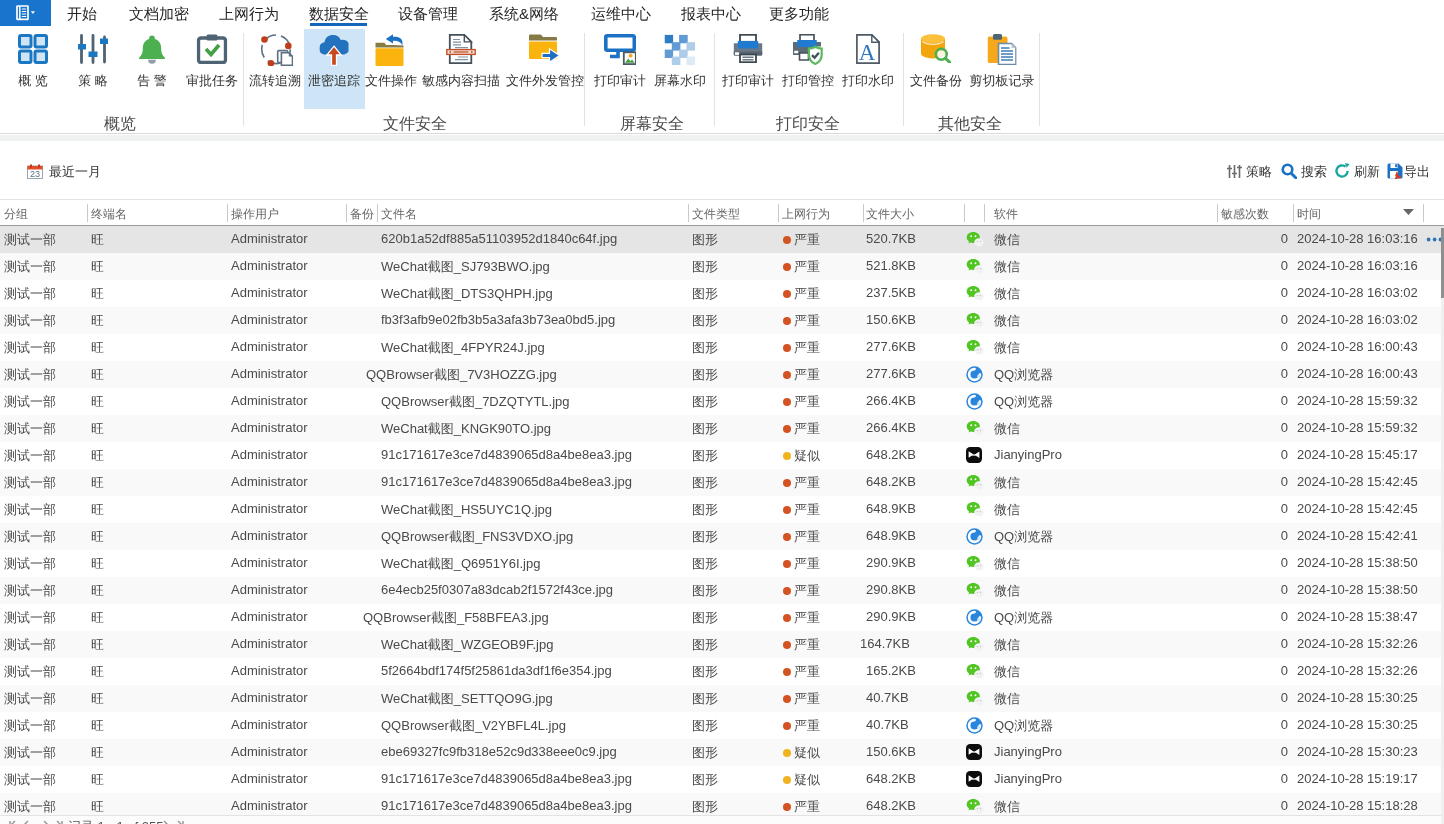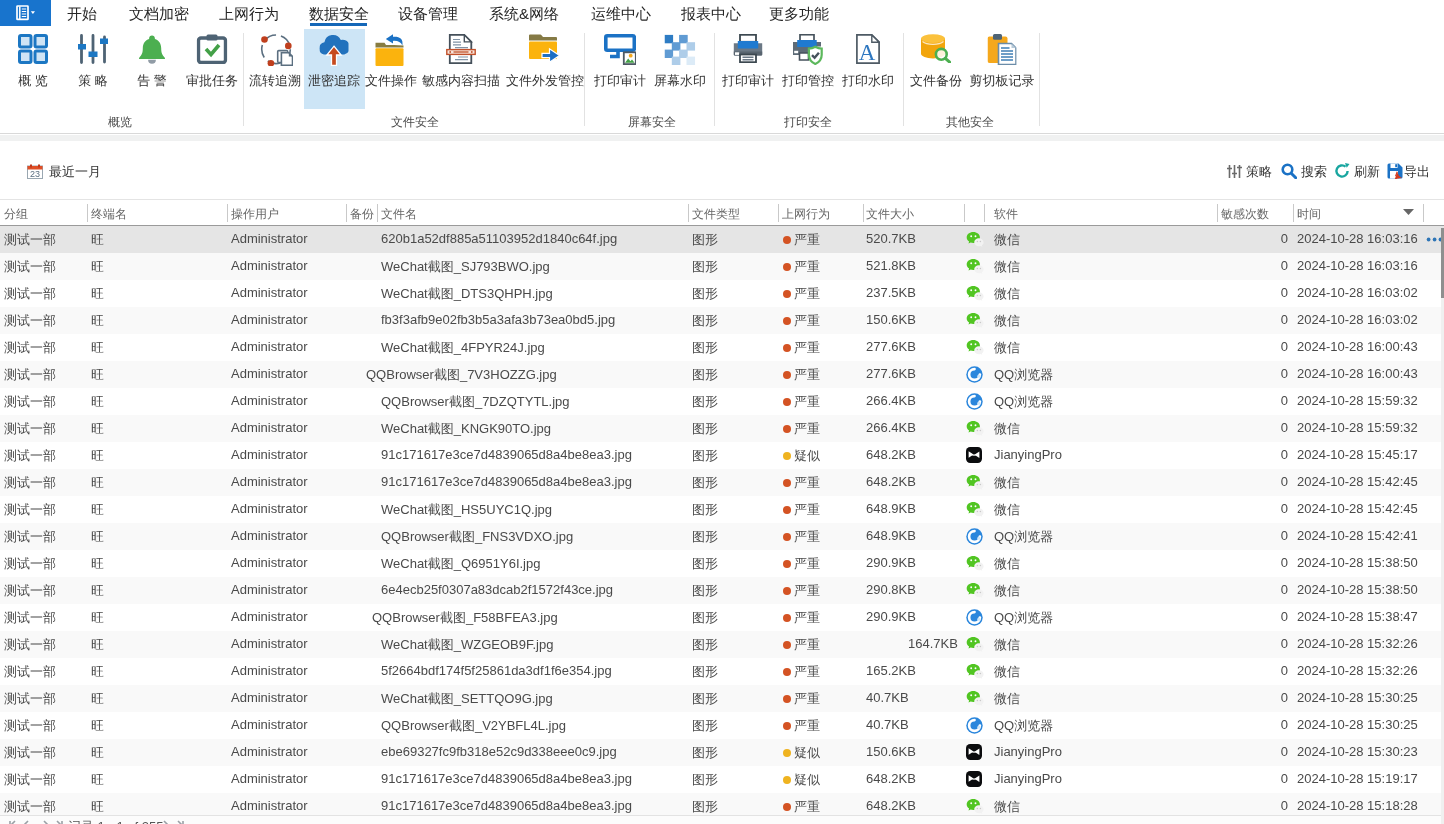--- a/index.html
+++ b/index.html
@@ -5,21 +5,21 @@
  font-family:"Liberation Sans",sans-serif;-webkit-font-smoothing:antialiased}
 .abs{position:absolute}
 #menubar{position:absolute;left:0;top:0;width:1444px;height:29px;background:#fff}
 .tab{position:absolute;top:5px;font-size:15px;color:#262626;white-space:nowrap;transform:translateX(-50%)}
 #appbtn{position:absolute;left:0;top:0;width:51px;height:26px;background:#1874cd}
 #ribbon{position:absolute;left:0;top:29px;width:1444px;height:105px;background:#fff;border-bottom:1px solid #d9d9d9}
 .rbtn{position:absolute;top:0;height:81px}
 .rbtn .ric{position:absolute;top:5px;left:0;transform:translateX(-50%)}
 .rbtn .rlb{position:absolute;top:43px;width:200px;margin-left:-100px;text-align:center;font-size:13px;color:#333;white-space:nowrap}
 .rdiv{position:absolute;top:4px;height:93px;width:1px;background:#e2e2e2}
-.rgl{position:absolute;top:85px;font-size:12px;color:#4a4a4a;transform:translateX(-50%);white-space:nowrap}
+.rgl{position:absolute;top:85px;font-size:16px;color:#4a4a4a;transform:translateX(-50%);white-space:nowrap}
 #gapband{position:absolute;left:0;top:135px;width:1444px;height:6px;background:#f0f1f1}
 #filterbar{position:absolute;left:0;top:141px;width:1444px;height:58px;background:#fff}
 .fitem{position:absolute;top:22px;font-size:13px;color:#333;white-space:nowrap}
 .fitem svg{vertical-align:-3px}
 #thead{position:absolute;left:0;top:199px;width:1444px;height:27px;background:#fff;border-top:1px solid #e4e4e4;border-bottom:1px solid #9a9a9a}
 .hc{position:absolute;top:6px;font-size:12px;color:#666;white-space:nowrap}
 .hd{position:absolute;top:4px;height:18px;width:1px;background:#c9c9c9}
 #tbody{position:absolute;left:0;top:226px;width:1444px;height:598px;overflow:hidden}
 .row{position:absolute;left:0;width:1444px;height:27px}
 .row.even{background:#f9f9f9}
@@ -585,21 +585,21 @@
           <circle cx="14.4" cy="10.4" r=".75" fill="#c9c9c9"></circle>
         </svg></div>
 <div class="c" style="left:994px">微信</div>
 <div class="num0">0</div>
 <div class="c" style="left:1297px">2024-10-28 15:38:50</div>
 </div>
 <div class="row" style="top:378px">
 <div class="c" style="left:4px">测试一部</div>
 <div class="c" style="left:91px">旺</div>
 <div class="c" style="left:231px">Administrator</div>
-<div class="c" style="left:372px">QQBrowser截图_F58BFEA3.jpg</div>
+<div class="c" style="left:363px">QQBrowser截图_F58BFEA3.jpg</div>
 <div class="c" style="left:692px">图形</div>
 <div class="dot s" style="left:783px"></div>
 <div class="c" style="left:794px">严重</div>
 <div class="c" style="left:866px">290.9KB</div>
 <div class="appic"><svg width="17" height="17" viewBox="0 0 17 17">
           <circle cx="8.5" cy="8.5" r="8.2" fill="#2a86dc"></circle>
           <path d="M8.5 3.1a5.4 5.4 0 1 0 5.4 5.4" fill="none" stroke="#fff" stroke-width="2.7" stroke-linecap="round"></path>
           <circle cx="12.9" cy="10.2" r="1.6" fill="#cfe6f8"></circle>
         </svg></div>
 <div class="c" style="left:994px">QQ浏览器</div>
@@ -607,21 +607,21 @@
 <div class="c" style="left:1297px">2024-10-28 15:38:47</div>
 </div>
 <div class="row even" style="top:405px">
 <div class="c" style="left:4px">测试一部</div>
 <div class="c" style="left:91px">旺</div>
 <div class="c" style="left:231px">Administrator</div>
 <div class="c" style="left:381px">WeChat截图_WZGEOB9F.jpg</div>
 <div class="c" style="left:692px">图形</div>
 <div class="dot s" style="left:783px"></div>
 <div class="c" style="left:794px">严重</div>
-<div class="c" style="left:908px">164.7KB</div>
+<div class="c" style="left:860px">164.7KB</div>
 <div class="appic"><svg width="18" height="17" viewBox="0 0 18 17">
           <path d="M7.3 1C3.6 1 .7 3.4.7 6.4c0 1.7.9 3.2 2.4 4.2l-.6 2 2.2-1.1c.8.3 1.7.4 2.6.4 3.7 0 6.6-2.4 6.6-5.5S11 1 7.3 1z" fill="#51c522"></path>
           <circle cx="5.2" cy="5.3" r=".95" fill="#fff"></circle>
           <circle cx="9.5" cy="5.3" r=".95" fill="#fff"></circle>
           <path d="M12.9 7.2c-2.6 0-4.7 1.8-4.7 4s2.1 4 4.7 4c.6 0 1.2-.1 1.8-.3l1.6.8-.4-1.5c1-.7 1.7-1.8 1.7-3 0-2.2-2.1-4-4.7-4z" fill="#f2f2f2"></path>
           <circle cx="11.4" cy="10.4" r=".75" fill="#c9c9c9"></circle>
           <circle cx="14.4" cy="10.4" r=".75" fill="#c9c9c9"></circle>
         </svg></div>
 <div class="c" style="left:994px">微信</div>
 <div class="num0">0</div>

